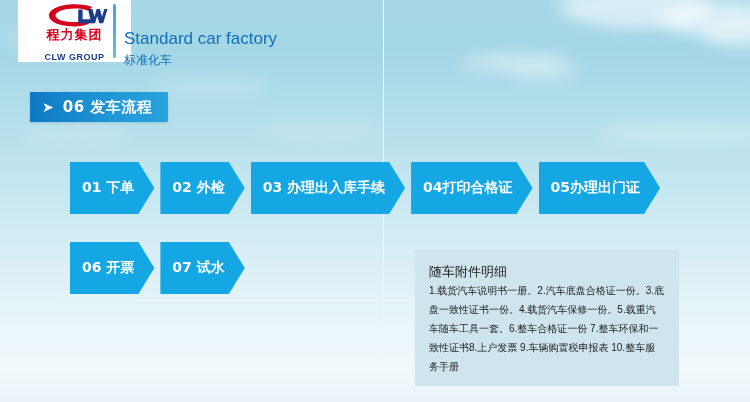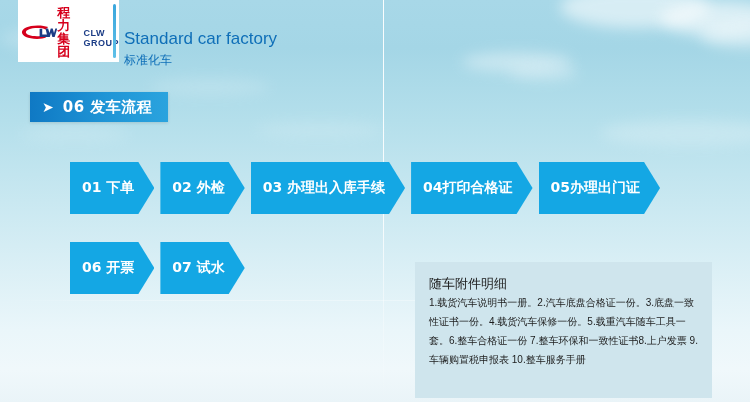--- a/index.html
+++ b/index.html
@@ -74,25 +74,25 @@
         rgba(255,255,255,0) 100%);
   }
 
   
   .header { position: absolute; left: 0; top: 0; width: 750px; height: 68px; }
 
   .logo-box {
     position: absolute;
     left: 18px;
     top: 0;
-    width: 101px;
+    width: 113px;
     height: 62px;
     background: #ffffff;
     display: flex;
-    flex-direction: row;
+    flex-direction: column;
     align-items: center;
     justify-content: flex-start;
     padding-top: 2px;
     box-sizing: border-box;
   }
   .logo-mark { width: 84px; height: 34px; display: block; }
   .logo-cn {
     font-family: "DejaVu Sans", sans-serif;
     font-size: 13px;
     font-weight: bold;
@@ -192,22 +192,22 @@
     margin-right: 6px;
     clip-path: polygon(0 0, calc(100% - 16px) 0, 100% 50%, calc(100% - 16px) 100%, 0 100%);
   }
   .arrow:last-child { margin-right: 0; }
   .arrow .lbl { display: inline-block; }
 
   
   .notes-panel {
     position: absolute;
     left: 415px;
-    top: 262px;
-    width: 297px;
+    top: 250px;
+    width: 264px;
     height: 136px;
     background: #cfe5ed;
     box-sizing: border-box;
     padding: 12px 14px 8px 14px;
   }
   .notes-title {
     font-family: "DejaVu Sans", sans-serif;
     font-size: 13px;
     color: #1c1c1c;
     line-height: 19px;

